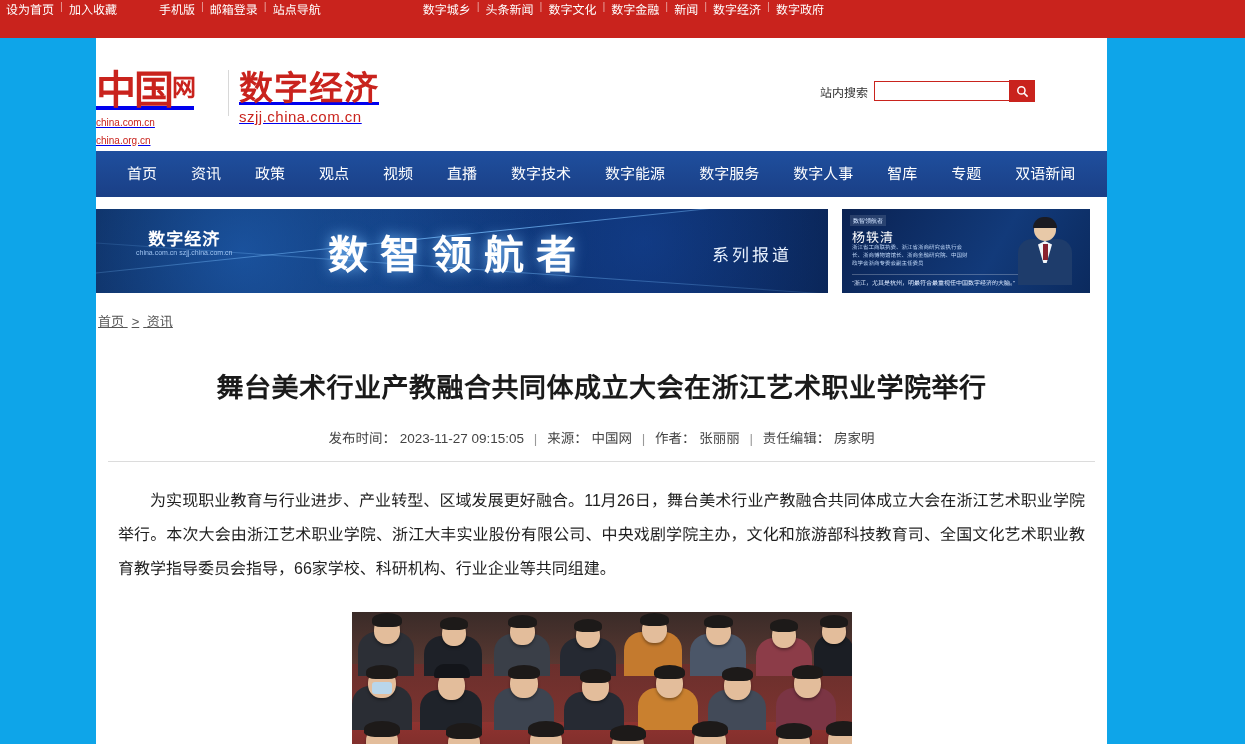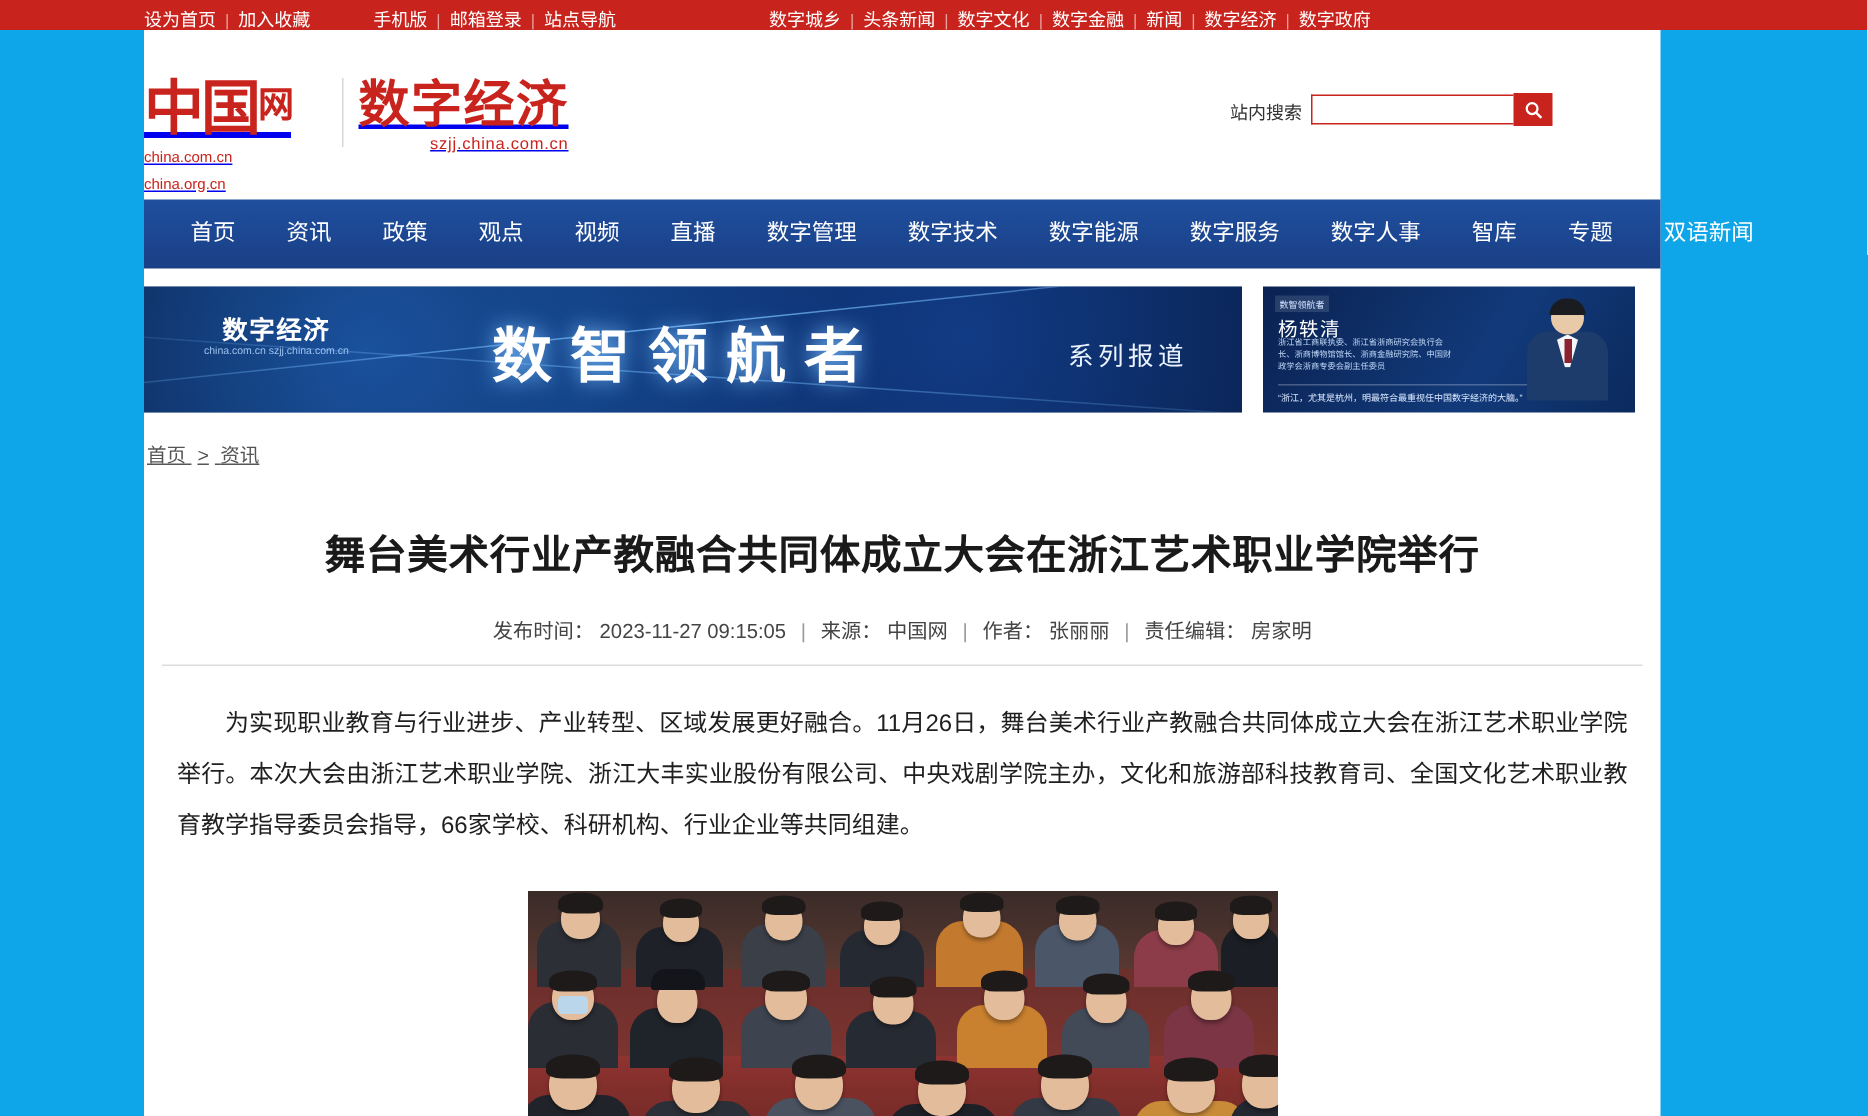--- a/index.html
+++ b/index.html
@@ -5,27 +5,26 @@
   * { box-sizing: border-box; }
   html, body {
     margin: 0; padding: 0;
     width: 1245px; height: 744px;
     overflow: hidden;
     background: #ffffff;
     font-family: "Liberation Sans", sans-serif;
   }
   
   .topbar {
-    height: 20px;
+    height: 38px;
     background: #c9231d;
     color: #ffffff;
     font-size: 12px;
     display: flex;
-    align-items: flex-end;
-    padding-left: 90px;
+    align-items: flex-start;
     white-space: nowrap;
     overflow: hidden;
   }
   .topbar .tb-item { color: #ffffff; text-decoration: none; padding: 0 6px; }
   .topbar .tb-sep { color: #e8a09c; font-size: 11px; }
   .topbar .tb-gap { display: inline-block; width: 30px; }
 
   
   .page {
     width: 1245px;
@@ -85,24 +84,23 @@
   }
   .logo-sub .zh {
     font-family: "DejaVu Serif", serif;
     font-size: 34px;
     font-weight: bold;
     color: #c9231d;
     line-height: 40px;
     letter-spacing: 1px;
   }
   .logo-sub .en {
-    font-size: 11px;
+    font-size: 15px;
     color: #c9231d;
     letter-spacing: 0.5px;
-    text-align: right;
   }
 
   
   .search-wrap {
     position: absolute;
     right: 72px;
     top: 42px;
     display: flex;
     align-items: center;
   }
@@ -445,21 +443,20 @@
       </div>
     </div>
 
     <div class="nav">
       <a href="#">首页</a>
       <a href="#">资讯</a>
       <a href="#">政策</a>
       <a href="#">观点</a>
       <a href="#">视频</a>
       <a href="#">直播</a>
-      <a href="#">数字管理</a>
       <a href="#">数字技术</a>
       <a href="#">数字能源</a>
       <a href="#">数字服务</a>
       <a href="#">数字人事</a>
       <a href="#">智库</a>
       <a href="#">专题</a>
       <a href="#">双语新闻</a>
     </div>
 
     <div class="banners">

